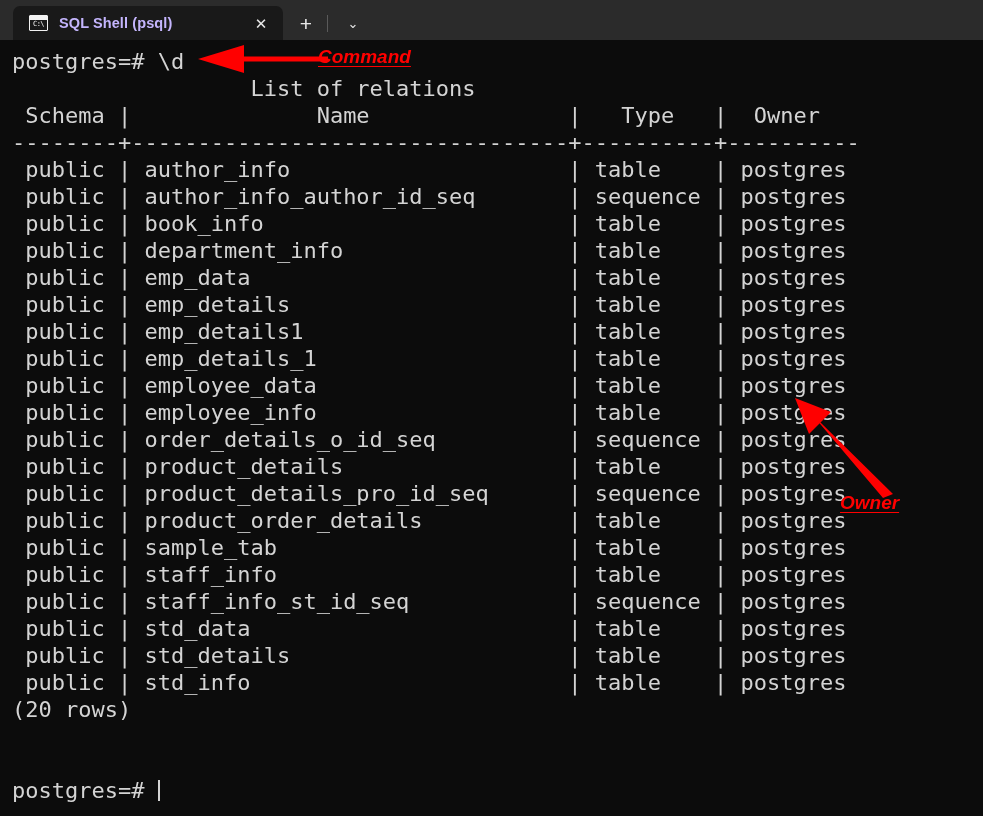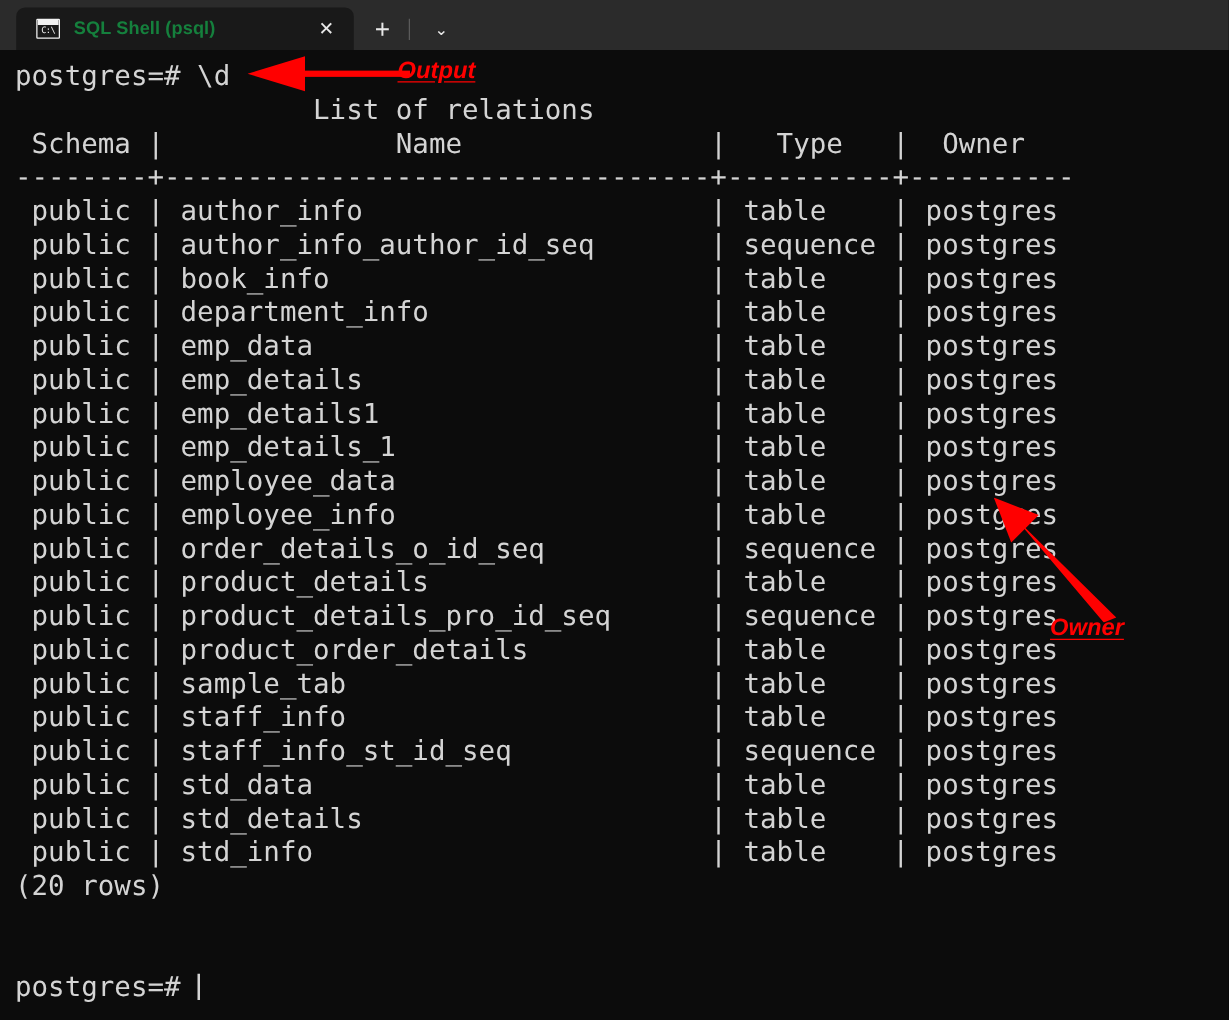--- a/index.html
+++ b/index.html
@@ -75,21 +75,21 @@
     font-size: 7px;
     line-height: 9px;
     color: #f2f2f2;
     letter-spacing: -0.5px;
   }
 
   .tab-title {
     font-family: "Liberation Sans", sans-serif;
     font-size: 14.5px;
     font-weight: bold;
-    color: #15803d;
+    color: #c4b5fd;
     white-space: nowrap;
     letter-spacing: 0.1px;
   }
 
   .tab-close {
     position: absolute;
     right: 8px;
     top: 50%;
     transform: translateY(-50%);
     width: 28px;
@@ -210,21 +210,21 @@
   <div class="terminal">
     <div class="term-lines" id="term-lines"><div class="line">postgres=# \d</div><div class="line">                  List of relations</div><div class="line"> Schema |              Name               |   Type   |  Owner   </div><div class="line">--------+---------------------------------+----------+----------</div><div class="line"> public | author_info                     | table    | postgres</div><div class="line"> public | author_info_author_id_seq       | sequence | postgres</div><div class="line"> public | book_info                       | table    | postgres</div><div class="line"> public | department_info                 | table    | postgres</div><div class="line"> public | emp_data                        | table    | postgres</div><div class="line"> public | emp_details                     | table    | postgres</div><div class="line"> public | emp_details1                    | table    | postgres</div><div class="line"> public | emp_details_1                   | table    | postgres</div><div class="line"> public | employee_data                   | table    | postgres</div><div class="line"> public | employee_info                   | table    | postgres</div><div class="line"> public | order_details_o_id_seq          | sequence | postgres</div><div class="line"> public | product_details                 | table    | postgres</div><div class="line"> public | product_details_pro_id_seq      | sequence | postgres</div><div class="line"> public | product_order_details           | table    | postgres</div><div class="line"> public | sample_tab                      | table    | postgres</div><div class="line"> public | staff_info                      | table    | postgres</div><div class="line"> public | staff_info_st_id_seq            | sequence | postgres</div><div class="line"> public | std_data                        | table    | postgres</div><div class="line"> public | std_details                     | table    | postgres</div><div class="line"> public | std_info                        | table    | postgres</div><div class="line">(20 rows)</div><div class="line blank">&nbsp;</div><div class="line blank">&nbsp;</div><div class="line"><span>postgres=# </span><span class="cursor"></span></div></div>
   </div>
 
   <svg class="arrow-svg" id="arrow-command" width="130" height="34" viewBox="0 0 130 34">
     <g fill="#ff0000">
       <rect x="42" y="12.5" width="88" height="5"></rect>
       <polygon points="0,15 46,1 46,29"></polygon>
     </g>
   </svg>
-  <div class="annot" id="annot-command">Output</div>
+  <div class="annot" id="annot-command">Command</div>
 
   <svg class="arrow-svg" id="arrow-output" width="105" height="100" viewBox="0 0 105 100">
     <g fill="#ff0000">
       <polygon points="0,0 36,14 14,36"></polygon>
       <polygon points="15,14 26,25 98,96 88,100"></polygon>
     </g>
   </svg>
   <div class="annot" id="annot-output">Owner</div>
 
 </div>

